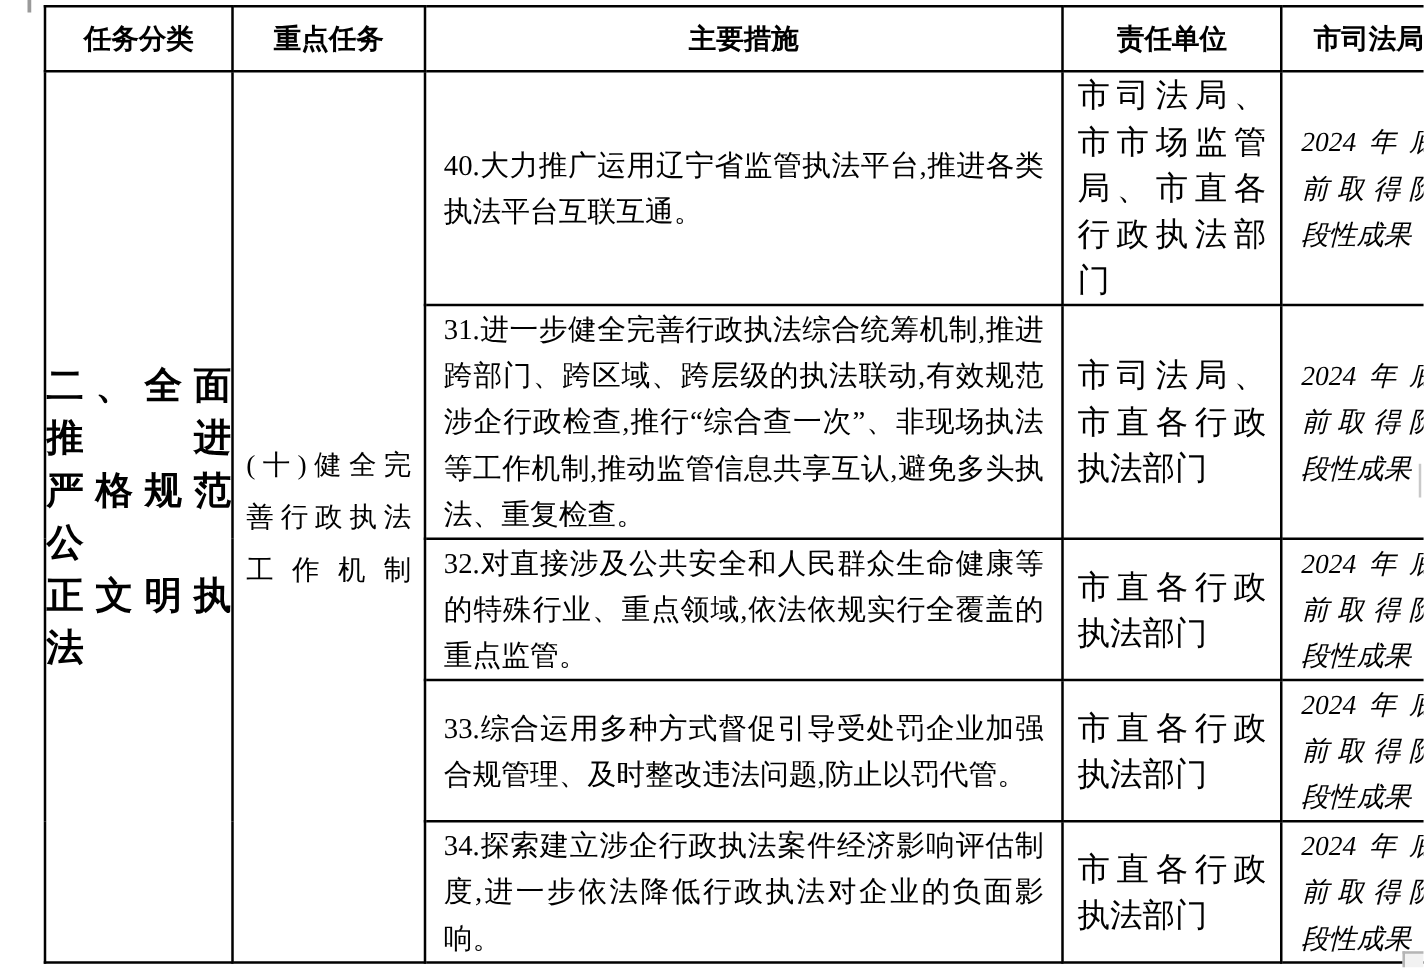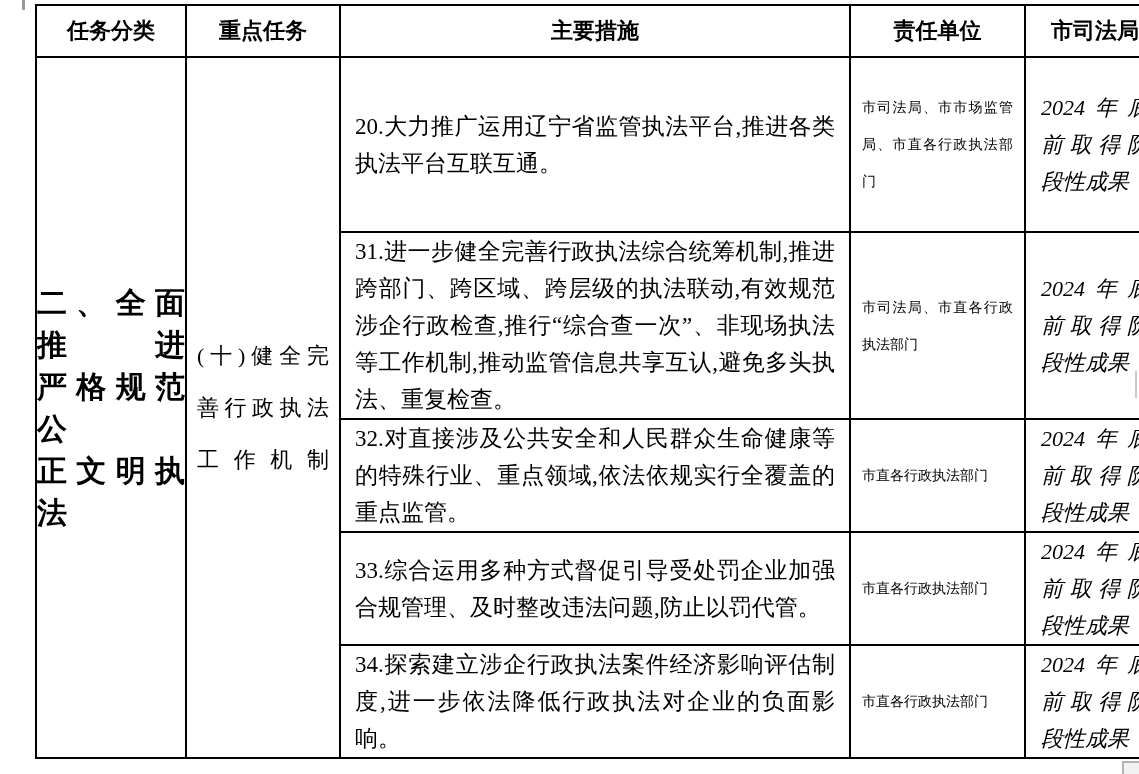--- a/index.html
+++ b/index.html
@@ -45,35 +45,35 @@
     font-weight: bold;
     font-size: 30px;
     line-height: 42px;
     padding: 0 0;
     white-space: pre-line;
     text-align: justify;
     text-align-last: justify;
   }
   td.keytask {
     font-size: 22px;
-    line-height: 52px;
+    line-height: 42px;
     padding: 0 10px;
     white-space: pre-line;
     text-align: justify;
     text-align-last: justify;
   }
   td.measure {
     font-size: 23px;
     line-height: 37px;
     padding: 0 14px;
     text-align: justify;
     word-break: break-all;
   }
   td.unit {
-    font-size: 14px;
+    font-size: 26px;
     line-height: 37px;
     padding: 0 11px;
     text-align: justify;
     word-break: break-all;
   }
   td.deadline {
     font-size: 22px;
     line-height: 37px;
     padding: 0 15px;
     text-align: justify;
@@ -119,21 +119,21 @@
         <th class="hcell">责任单位</th>
         <th class="hcell">市司法局</th>
       </tr>
       <tr class="r1">
         <td class="category" rowspan="5">二、全面推进
 严格规范公
 正文明执法</td>
         <td class="keytask" rowspan="5">(十)健全完
 善行政执法
 工作机制</td>
-        <td class="measure">20.大力推广运用辽宁省监管执法平台,推进各类执法平台互联互通。</td>
+        <td class="measure">40.大力推广运用辽宁省监管执法平台,推进各类执法平台互联互通。</td>
         <td class="unit">市司法局、市市场监管局、市直各行政执法部门</td>
         <td class="deadline">2024年底前取得阶段性成果</td>
       </tr>
       <tr class="r2">
         <td class="measure">31.进一步健全完善行政执法综合统筹机制,推进跨部门、跨区域、跨层级的执法联动,有效规范涉企行政检查,推行“综合查一次”、非现场执法等工作机制,推动监管信息共享互认,避免多头执法、重复检查。</td>
         <td class="unit">市司法局、市直各行政执法部门</td>
         <td class="deadline">2024年底前取得阶段性成果</td>
       </tr>
       <tr class="r3">
         <td class="measure">32.对直接涉及公共安全和人民群众生命健康等的特殊行业、重点领域,依法依规实行全覆盖的重点监管。</td>

